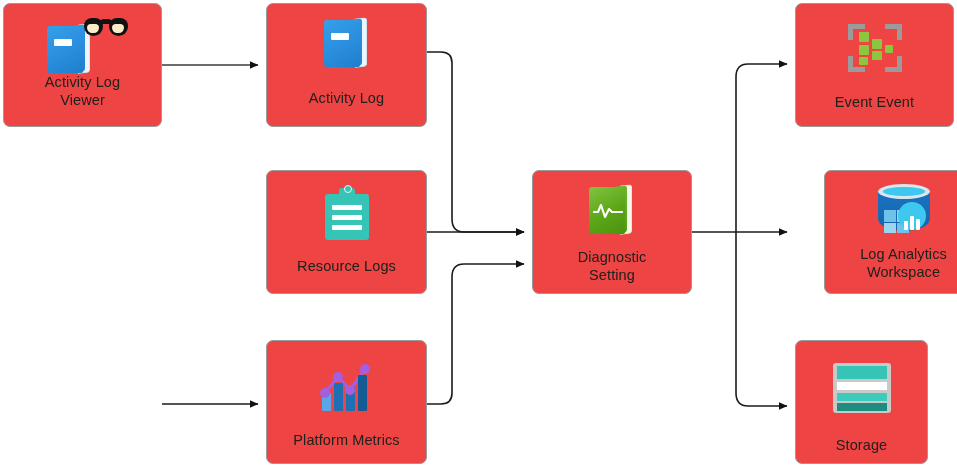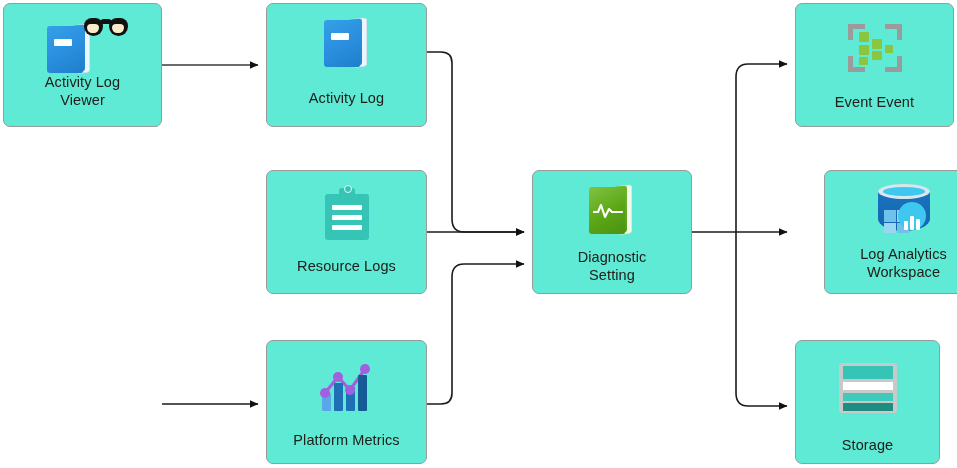--- a/index.html
+++ b/index.html
@@ -14,21 +14,21 @@
   }
   #canvas {
     position: relative;
     width: 957px; height: 468px;
     background: #ffffff;
   }
   
   .node {
     position: absolute;
     box-sizing: border-box;
-    background: #5eead4;
+    background: #ef4444;
     border: 1.6px solid #9a9a9a;
     border-radius: 7px;
     box-shadow: 0 0 0 0 rgba(0,0,0,0);
     display: flex;
     flex-direction: column;
     align-items: center;
     justify-content: flex-start;
   }
   .node .icon-wrap {
     position: relative;
@@ -48,21 +48,21 @@
   }
   
   .n-alv  { left: 3px;   top: 3px;   width: 159px; height: 124px; }
   .n-al   { left: 266px; top: 3px;   width: 161px; height: 124px; }
   .n-rl   { left: 266px; top: 170px; width: 161px; height: 124px; }
   .n-pm   { left: 266px; top: 340px; width: 161px; height: 124px; }
   .n-me   { left: 3px;   top: 340px; width: 159px; height: 124px; }
   .n-ds   { left: 532px; top: 170px; width: 160px; height: 124px; }
   .n-eh   { left: 795px; top: 3px;   width: 159px; height: 124px; }
   .n-law  { left: 824px; top: 170px; width: 159px; height: 124px; }
-  .n-st   { left: 795px; top: 340px; width: 145px; height: 124px; }
+  .n-st   { left: 795px; top: 340px; width: 133px; height: 124px; }
 
   .pad-top-big  { padding-top: 14px; }
   .pad-top-mid  { padding-top: 17px; }
 
   
   .icon-box { position: relative; }
 
   
   .book { position: relative; width: 46px; height: 50px; }
   .book .spine {

